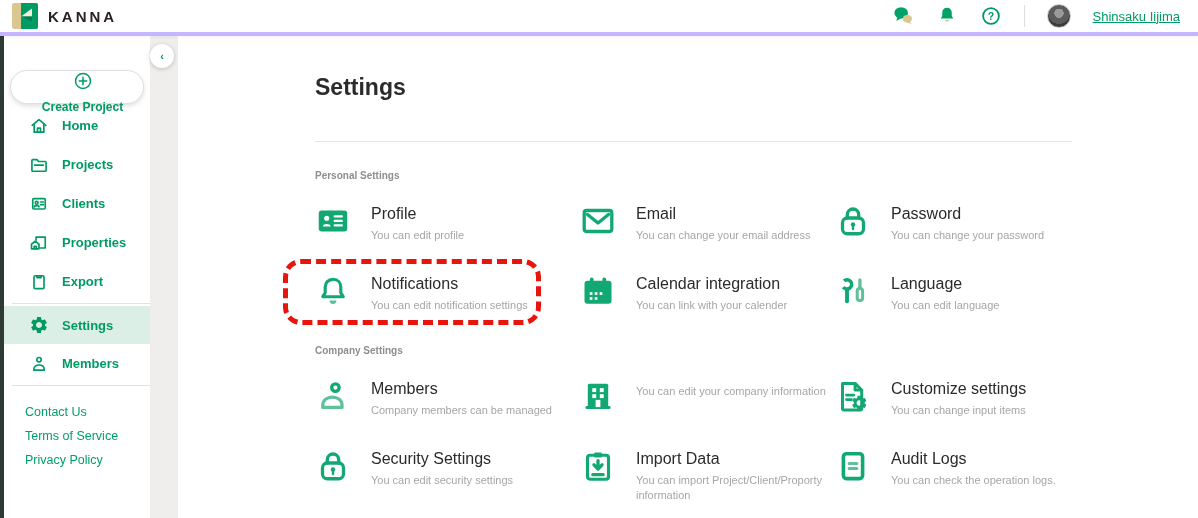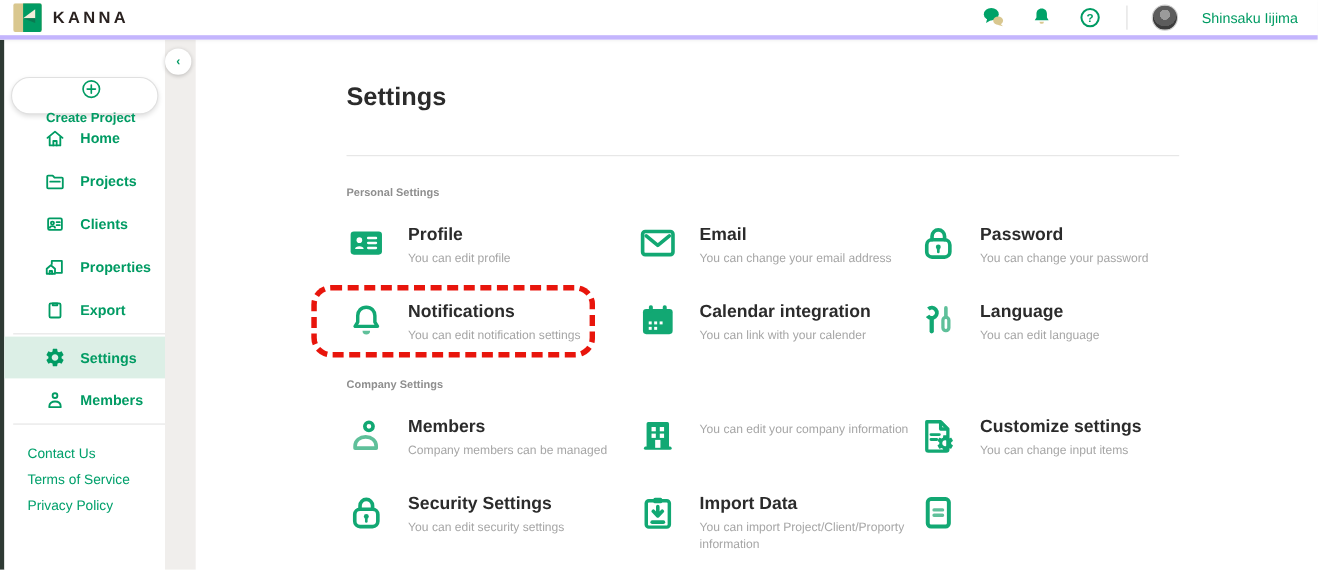--- a/index.html
+++ b/index.html
@@ -15,55 +15,55 @@
     padding:0 18px 0 12px; border-bottom:4px solid #c4b5fd; box-shadow:0 1px 3px rgba(0,0,0,.06);
     position:relative; z-index:5; background:#fff; }
   .brand{ display:flex; align-items:center; gap:10px; }
   .brand-name{ font-weight:bold; letter-spacing:3px; font-size:15px; color:#2A2220; }
   .top-right{ display:flex; align-items:center; gap:22px; }
   .top-icon{ width:22px; height:22px; display:inline-flex; cursor:pointer; }
   .top-divider{ width:1px; height:22px; background:#DDD; }
   .avatar{ width:24px; height:24px; border-radius:50%;
     background:radial-gradient(circle at 50% 38%, #9a9a9a 0 26%, #5c5c5c 27% 60%, #3c3c3c 61%);
     border:1px solid #ccc; }
-  .user-name{ color:var(--green); font-size:13px; font-weight:500; }
+  .user-name{ color:var(--green); font-size:13px; font-weight:500;text-decoration:underline; }
 
   
   .app-body{ display:flex; height:482px; position:relative; }
   .left-strip{ width:4px; background:var(--strip); }
   .sidebar{ width:146px; background:#fff; padding-top:34px; position:relative; }
   .gap-col{ width:28px; background:var(--gapbg); }
   .main{ flex:1; background:#fff; padding:38px 126px 0 137px; }
 
   .collapse-btn{ position:absolute; left:150px; top:8px; width:24px; height:24px; border-radius:50%;
     background:#fff; box-shadow:0 1px 4px rgba(0,0,0,.22); z-index:6; display:flex; align-items:center;
     justify-content:center; color:var(--green); font-size:11px; font-weight:bold; cursor:pointer; }
 
   
   .create-btn{ width:134px; height:34px; margin:0 auto 2px auto; border:1px solid #E0E0E0; border-radius:17px;
     background:#fff; box-shadow:0 2px 5px rgba(0,0,0,.13); display:flex; align-items:center; gap:9px;
     padding-left:11px; color:var(--green); font-weight:bold; font-size:12px; cursor:pointer;flex-direction:column; }
   .menu{ margin-top:2px; }
-  .menu-item{ height:39px; display:flex; align-items:center; gap:13px; padding-left:36px;
+  .menu-item{ height:39px; display:flex; align-items:center; gap:13px; padding-left:25px;
     color:var(--green); font-weight:bold; font-size:13px; cursor:pointer; }
   .menu-item.active{ background:var(--active-bg); height:38px; }
   .menu-item .mi{ width:20px; height:20px; flex:0 0 20px; display:inline-flex; }
   .side-divider{ border:none; border-top:1px solid #E3E3E3; margin:2px 0 2px 8px; }
   .side-links{ margin-top:14px; }
   .side-link{ display:block; padding-left:21px; color:#00A06B; font-size:12.5px; line-height:24px; cursor:pointer; text-decoration:none; }
 
   
   .page-title{ font-size:23px; font-weight:bold; color:var(--ink); }
   .title-rule{ border:none; border-top:1px solid var(--line); margin-top:40px; }
   .section-title{ margin-top:28px; font-size:10px; font-weight:bold; color:var(--sec); }
   .grid{ display:grid; grid-template-columns:265px 255px 1fr; row-gap:24px; margin-top:20px; }
   .gitem{ display:flex; align-items:flex-start; gap:20px; height:46px; cursor:pointer; position:relative; }
   .gicon{ width:36px; height:36px; flex:0 0 36px; display:inline-flex; margin-top:2px; }
   .gtext{ display:flex; flex-direction:column; padding-top:3px; }
-  .gtitle{ font-size:16px; font-weight:bold; color:var(--ink); line-height:19px; }
+  .gtitle{ font-size:16px; font-weight:normal; color:var(--ink); line-height:19px; }
   .gsub{ font-size:11px; color:var(--sub); margin-top:5px; line-height:15px; max-width:210px; }
   .company-block{ margin-top:20px; }
   .red-dash{ position:absolute; left:-32px; top:-12px; width:258px; height:66px;
     border:5px dashed var(--red); border-radius:18px; pointer-events:none; }
 </style>
 </head>
 <body>
 
 <header class="topbar">
   <div class="brand">
@@ -395,17 +395,21 @@
           </span>
         </div>
 
         <div class="gitem">
           <span class="gicon">
             <svg viewBox="0 0 24 24" width="36" height="36">
               <rect x="5.6" y="3.8" width="12.8" height="16.6" rx="2" fill="none" stroke="#12A873" stroke-width="2.4"></rect>
               <path d="M9.4 10.4 h5.2 M9.4 13.6 h5.2" stroke="#5FC09A" stroke-width="2" stroke-linecap="round"></path>
             </svg>
           </span>
+          <span class="gtext">
+            <span class="gtitle">Audit Logs</span>
+            <span class="gsub">You can check the operation logs.</span>
+          </span>
         </div>
       </div>
     </div>
   </main>
 </div>
 
 </body></html>

